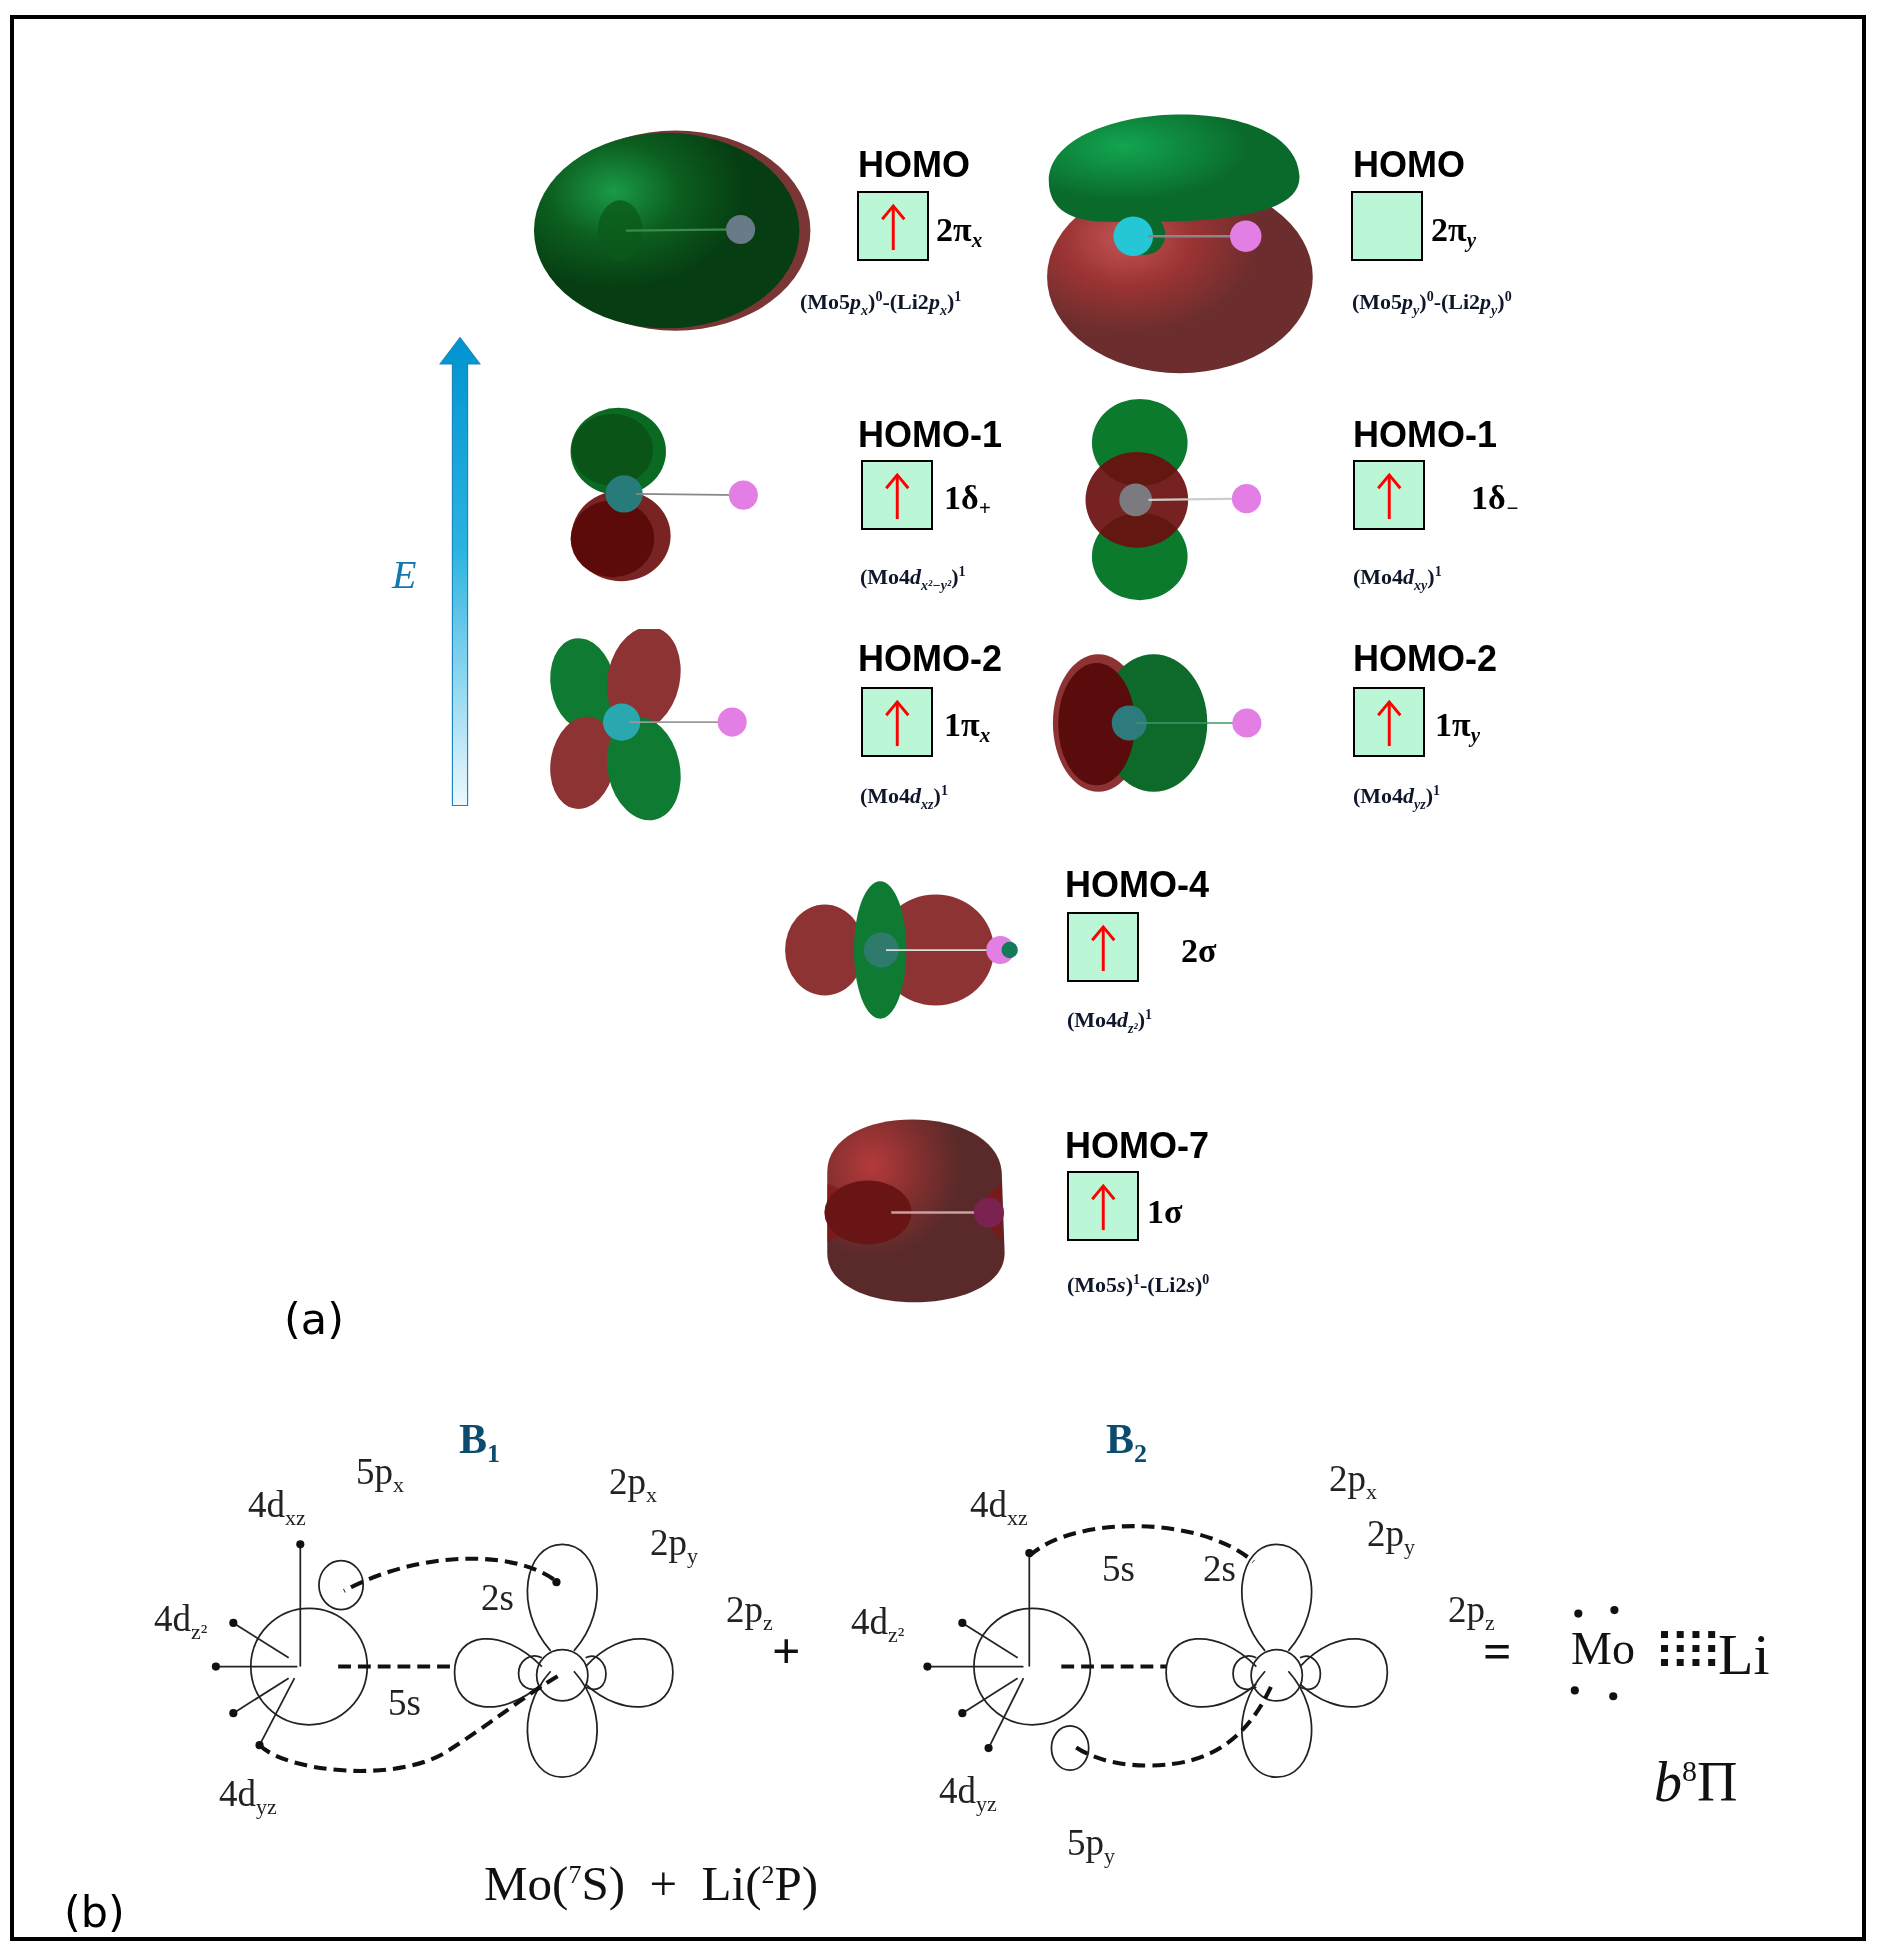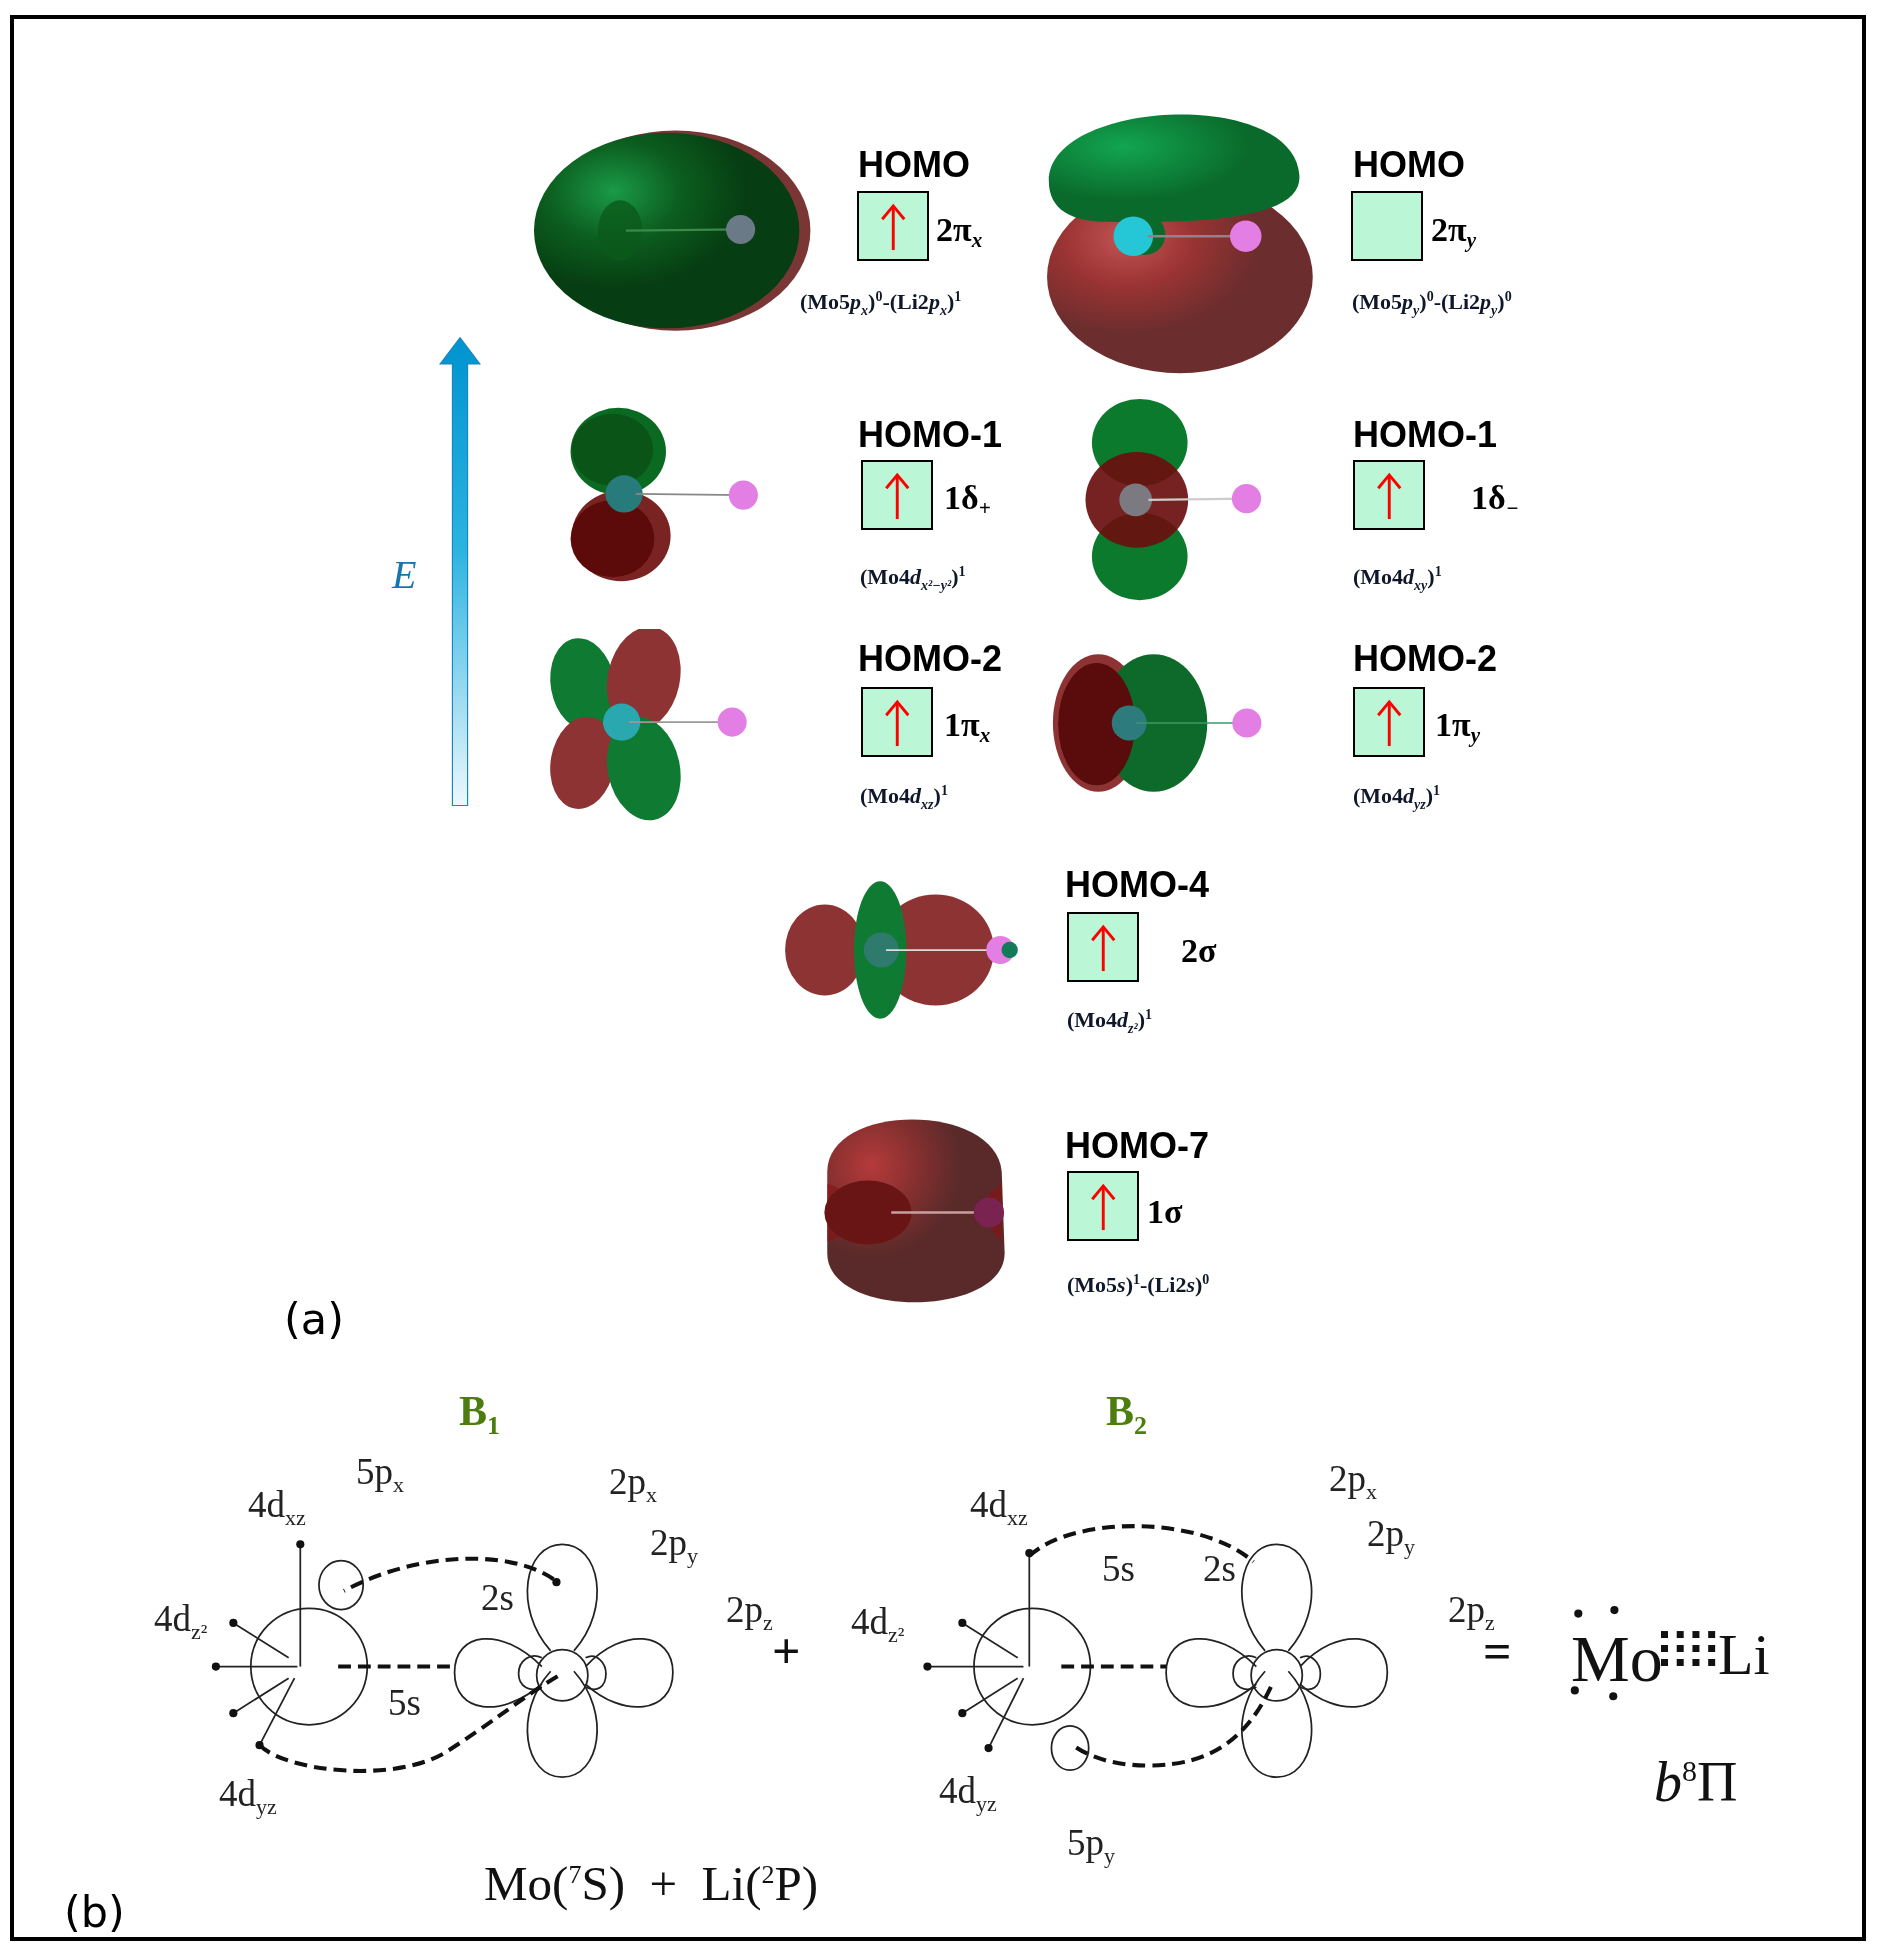--- a/index.html
+++ b/index.html
@@ -13,21 +13,21 @@
   .sym sub{font-size:21px;font-style:italic;vertical-align:-5.8px;}
   .conf{font-family:"Liberation Serif",serif;font-weight:bold;font-size:22px;color:#0f172a;line-height:1;white-space:nowrap;}
   .conf i{font-style:italic;}
   .conf sub{font-size:14px;font-style:italic;}
   .conf sup{font-size:14px;}
   .panel-label{font-family:"DejaVu Sans",sans-serif;font-size:43px;color:#000;line-height:1;}
   .e-label{font-family:"Liberation Serif",serif;font-style:italic;font-size:40px;color:#1577b0;}
   .lbl{font-family:"Liberation Serif",serif;font-size:37px;color:#222;line-height:1;white-space:nowrap;}
   .lbl sub{font-size:22px;}
   .big{font-family:"Liberation Serif",serif;font-size:50px;color:#111;line-height:1;white-space:nowrap;}
-  .bhead{font-family:"Liberation Serif",serif;font-weight:bold;font-size:42px;color:#4d7c0f;}
+  .bhead{font-family:"Liberation Serif",serif;font-weight:bold;font-size:42px;color:#0c4a6e;margin-top:28px;}
   .bhead sub{font-size:26px;}
 </style>
 </head>
 <body>
 
 <div class="frame"></div>
 
 <div>
 
   <svg class="abs" style="left:425px;top:326px" width="70" height="490" viewBox="0 0 120 840">
@@ -291,21 +291,21 @@
   <div class="abs lbl" style="left:1102px;top:1550px">5s</div>
   <div class="abs lbl" style="left:851px;top:1603px"><span>4d</span><sub>z²</sub></div>
   <div class="abs lbl" style="left:939px;top:1772px"><span>4d</span><sub>yz</sub></div>
   <div class="abs lbl" style="left:1067px;top:1824px"><span>5p</span><sub>y</sub></div>
   <div class="abs lbl" style="left:1203px;top:1550px">2s</div>
   <div class="abs lbl" style="left:1329px;top:1460px"><span>2p</span><sub>x</sub></div>
   <div class="abs lbl" style="left:1367px;top:1515px"><span>2p</span><sub>y</sub></div>
   <div class="abs lbl" style="left:1448px;top:1591px"><span>2p</span><sub>z</sub></div>
   <div class="abs big" style="left:1483px;top:1626px;font-weight:bold">=</div>
 
-  <div class="abs big" style="left:1571px;top:1626px;font-size:66px">Mo</div>
+  <div class="abs big" style="left:1571px;top:1626px;font-size:46px">Mo</div>
   <svg class="abs" style="left:1562px;top:1597px" width="198" height="117" viewBox="0 0 340 200">
     <g fill="#111">
       <circle cx="28" cy="28" r="7"></circle>
         <circle cx="90" cy="22" r="7"></circle>
         <circle cx="22" cy="160" r="7"></circle>
         <circle cx="88" cy="170" r="7"></circle>
       <rect x="170" y="58" width="12" height="12"></rect>
         <rect x="197" y="58" width="12" height="12"></rect>
         <rect x="224" y="58" width="12" height="12"></rect>
         <rect x="251" y="58" width="12" height="12"></rect>

